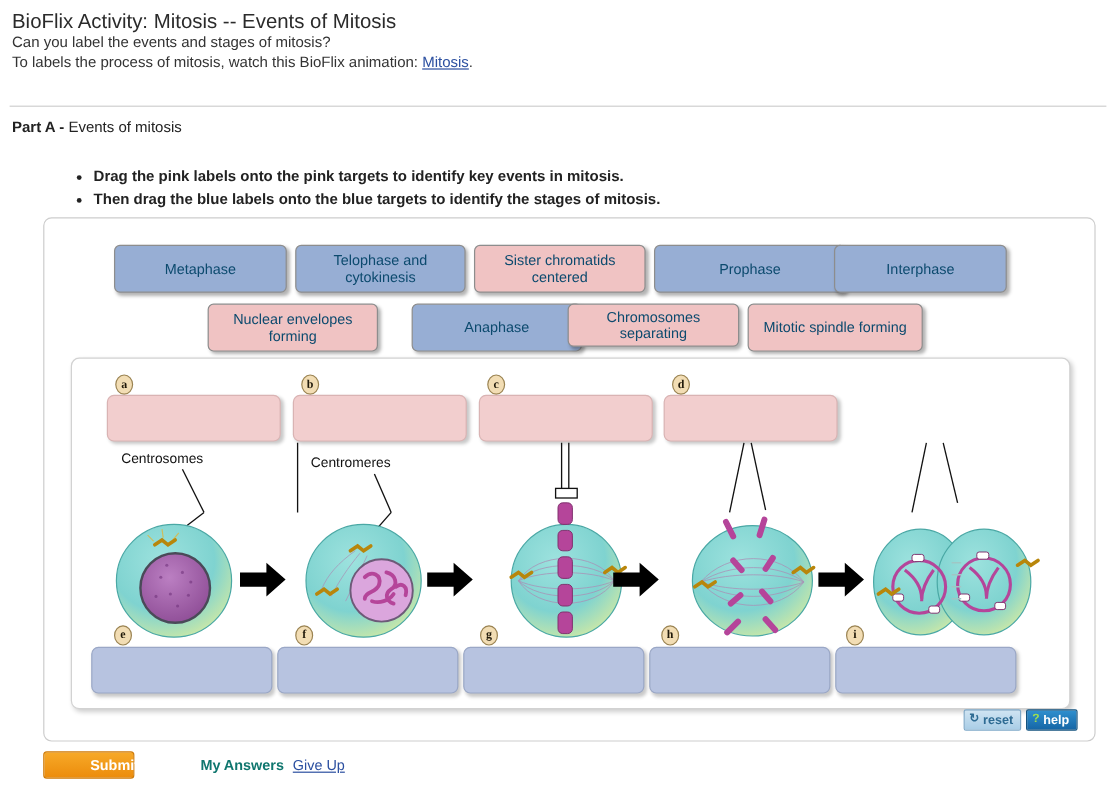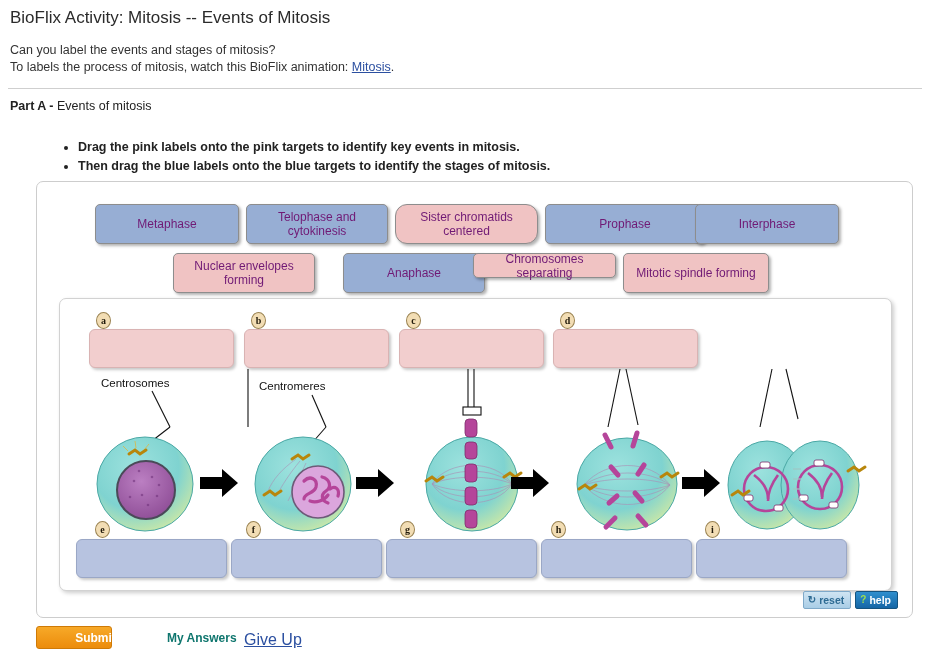--- a/index.html
+++ b/index.html
@@ -12,21 +12,21 @@
     position:relative;
     overflow:hidden;
   }
 
   
   #page-title {
     position:absolute; left:10px; top:8px;
     font-size:17px; color:#2b2b2b;
   }
   #intro {
-    position:absolute; left:10px; top:42px;
+    position:absolute; left:10px; top:27px;
     font-size:12.5px; line-height:17px; color:#333;
   }
   #intro a { color:#2b4fa0; text-decoration:underline; }
   #rule {
     position:absolute; left:8px; top:88px; width:914px; height:1px;
     background:#cfcfcf;
   }
   #part-line {
     position:absolute; left:10px; top:99px; font-size:12.5px; color:#222;
   }
@@ -45,21 +45,21 @@
     width:877px; height:437px;
     border:1px solid #cdcdcd; border-radius:7px;
     background:#fff;
   }
 
   
   .drag-label {
     position:absolute;
     border:1px solid #8d8d8d;
     border-radius:5px;
-    font-size:12px; color:#701a75;
+    font-size:12px; color:#0c4a6e;
     display:flex; align-items:center; justify-content:center;
     text-align:center; line-height:14px;
     box-shadow:2px 2px 3px rgba(0,0,0,0.30);
     padding:2px 4px;
   }
   .lab-blue { background:#97aed4; }
   .lab-pink { background:#f0c3c3; }
 
   
   #diagram-panel {
@@ -136,21 +136,21 @@
     border:1px solid #cf7a06; border-radius:3px;
     color:#fff; font-size:12px; font-weight:bold;
     display:flex; align-items:center; justify-content:center;padding-left:43px;
   }
   #my-answers {
     position:absolute; left:167px; top:9px;
     font-size:12px; font-weight:bold; color:#0f766e;
   }
   #give-up {
     position:absolute; left:244px; top:9px;
-    font-size:16px; color:#2b4fa0; text-decoration:underline;
+    font-size:12px; color:#2b4fa0; text-decoration:underline;
   }
 </style>
 </head>
 <body>
 
 <div id="page-title">BioFlix Activity: Mitosis -- Events of Mitosis</div>
 
 <div id="intro">
   <span>Can you label the events and stages of mitosis?</span><br>
   <span>To labels the process of mitosis, watch this BioFlix animation: </span><a href="#" id="mitosis-link">Mitosis</a><span>.</span>
@@ -168,37 +168,37 @@
 </ul>
 
 <div id="activity-panel">
 
   <div class="drag-label lab-blue" style="left:58px;  top:22px; width:144px; height:40px;">
     <span>Metaphase</span>
   </div>
   <div class="drag-label lab-blue" style="left:209px; top:22px; width:142px; height:40px;">
     <span>Telophase and cytokinesis</span>
   </div>
-  <div class="drag-label lab-pink" style="left:358px; top:22px; width:143px; height:40px;border-radius:12px;">
+  <div class="drag-label lab-pink" style="left:358px; top:22px; width:143px; height:40px;">
     <span>Sister chromatids centered</span>
   </div>
   <div class="drag-label lab-blue" style="left:508px; top:22px; width:160px; height:40px;">
     <span>Prophase</span>
   </div>
   <div class="drag-label lab-blue" style="left:658px; top:22px; width:144px; height:40px;">
     <span>Interphase</span>
   </div>
 
   <div class="drag-label lab-pink" style="left:136px; top:71px; width:142px; height:40px;">
     <span>Nuclear envelopes forming</span>
   </div>
   <div class="drag-label lab-blue" style="left:286px; top:71px; width:142px; height:40px;margin-left:20px;">
     <span>Anaphase</span>
   </div>
-  <div class="drag-label lab-pink" style="left:436px; top:71px; width:143px; height:25px;">
+  <div class="drag-label lab-pink" style="left:436px; top:71px; width:143px; height:36px;">
     <span>Chromosomes separating</span>
   </div>
   <div class="drag-label lab-pink" style="left:586px; top:71px; width:146px; height:40px;">
     <span>Mitotic spindle forming</span>
   </div>
 
   <div id="diagram-panel">
 
     <div class="badge" style="left:36px; top:13px;">a</div>
     <div class="drop-target dt-pink" style="left:29px; top:30px; width:145px; height:39px;"></div>

